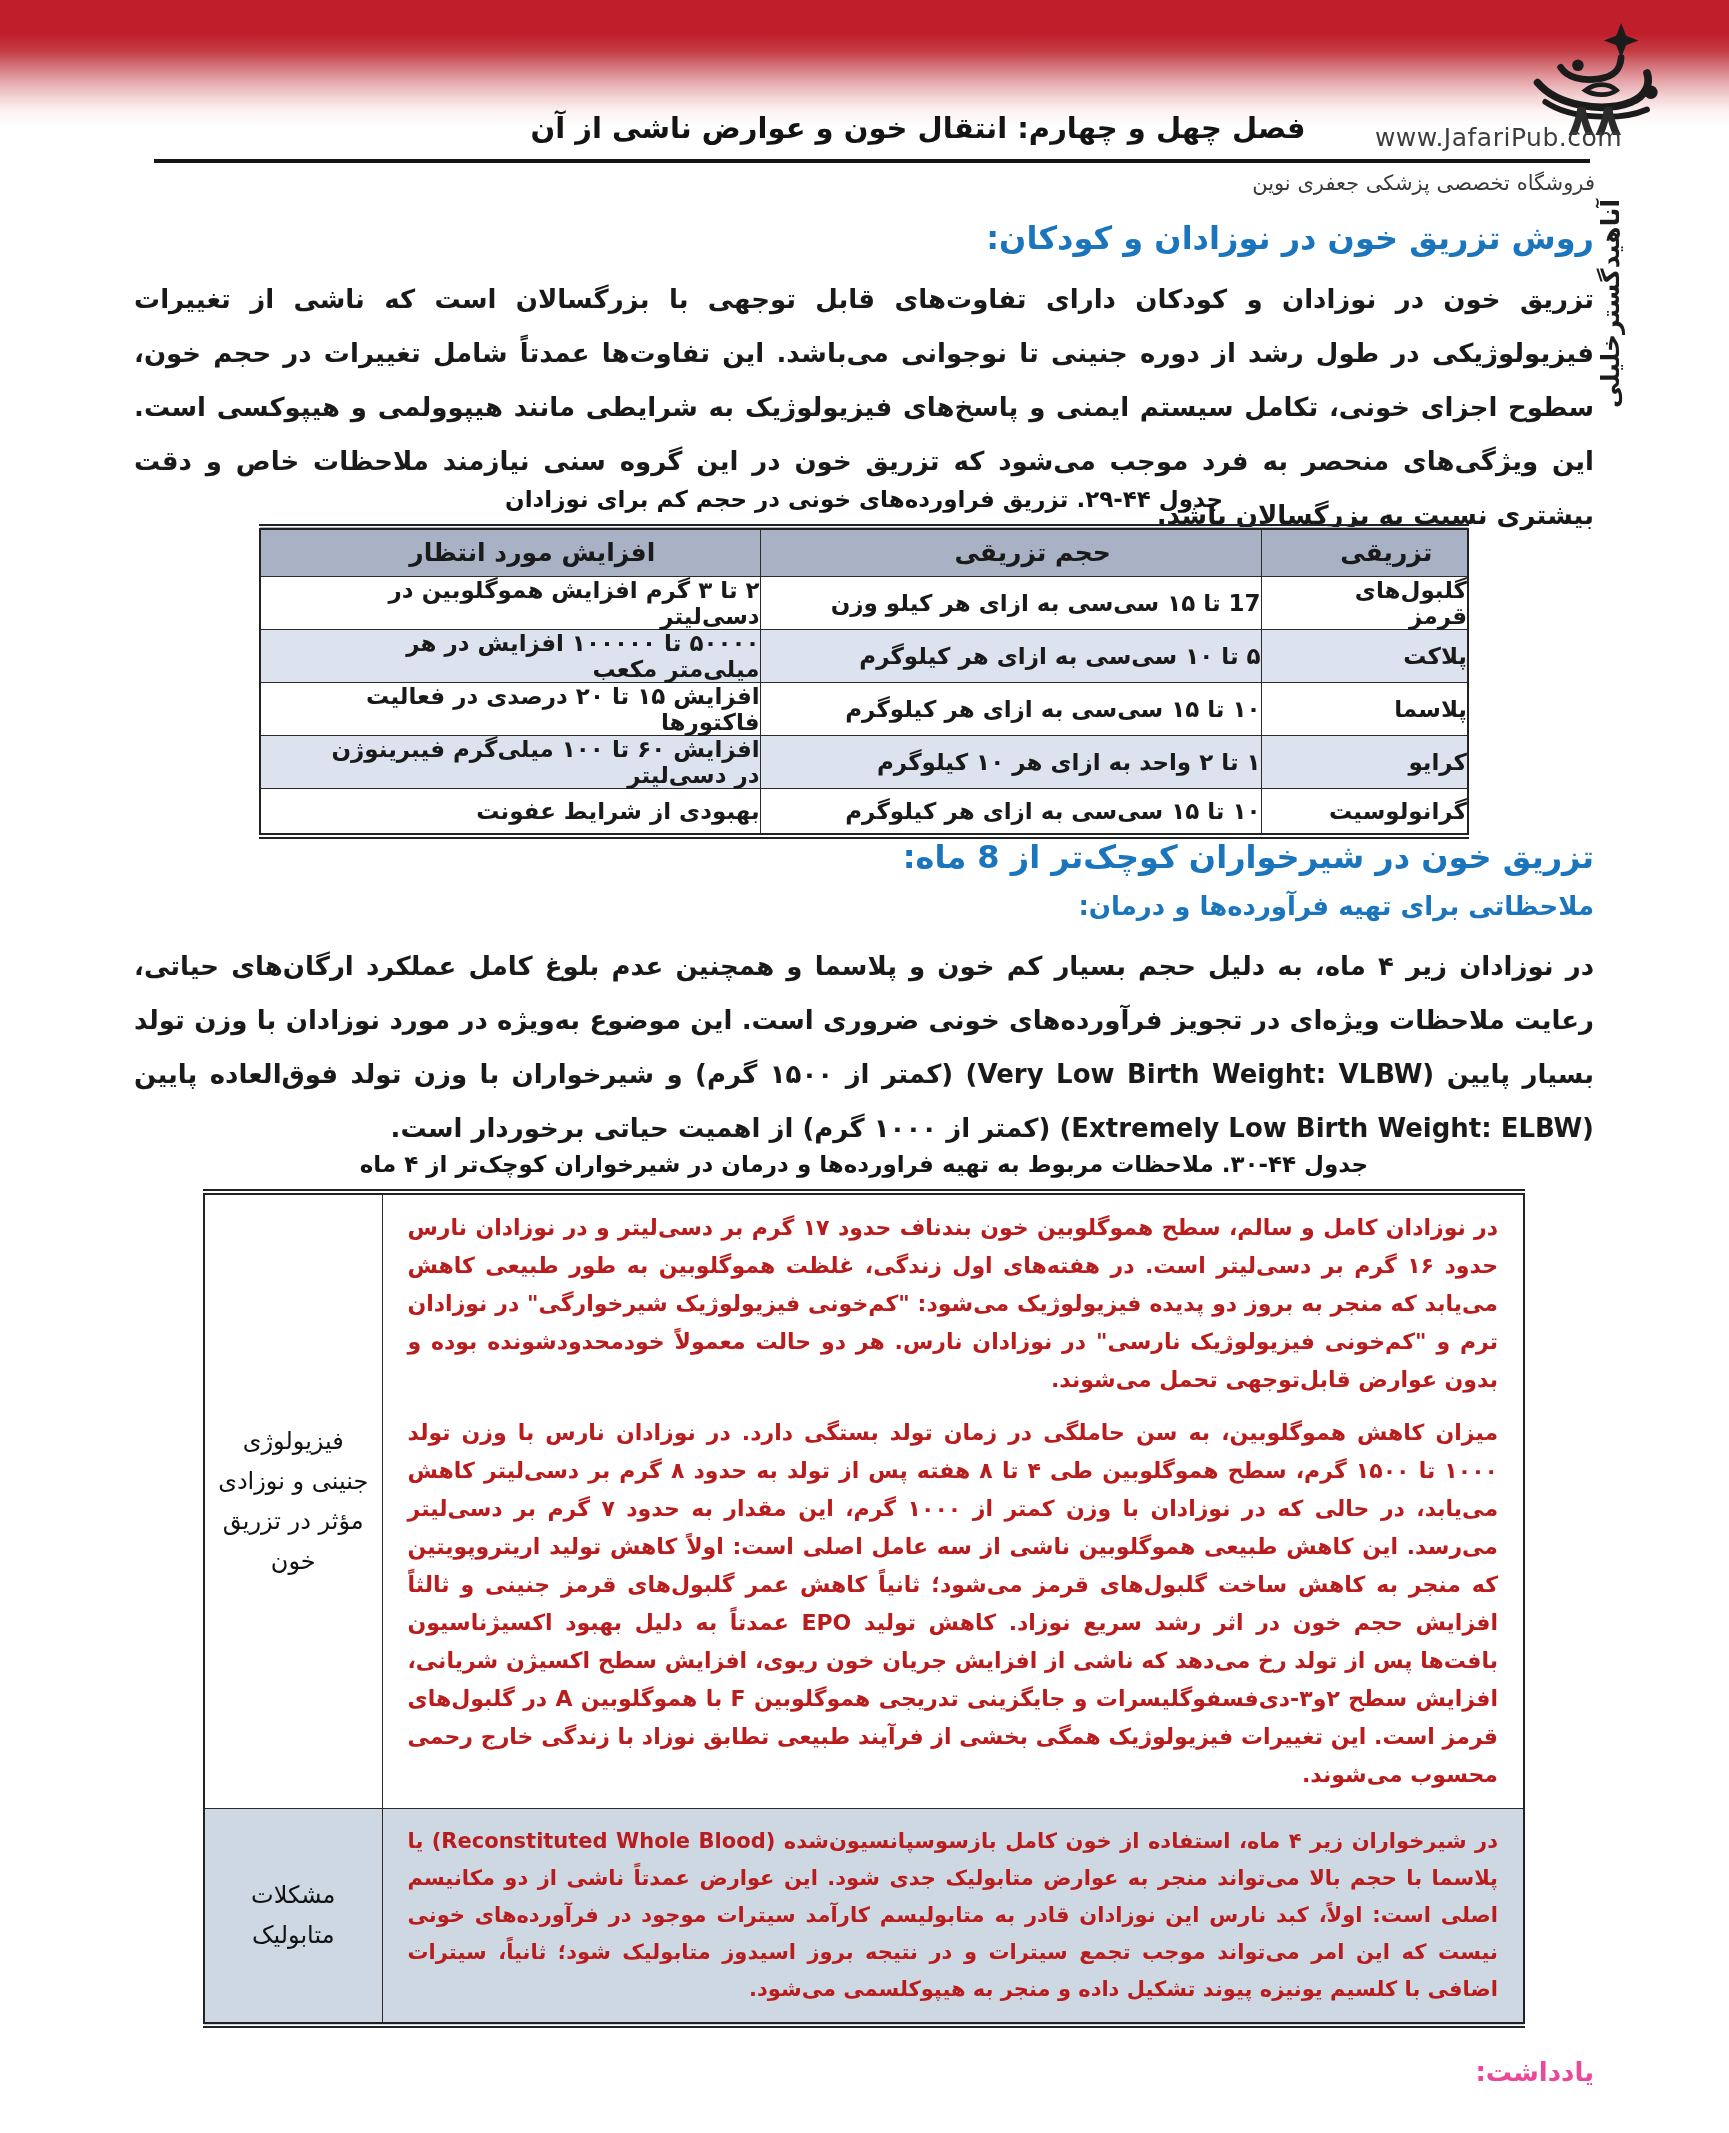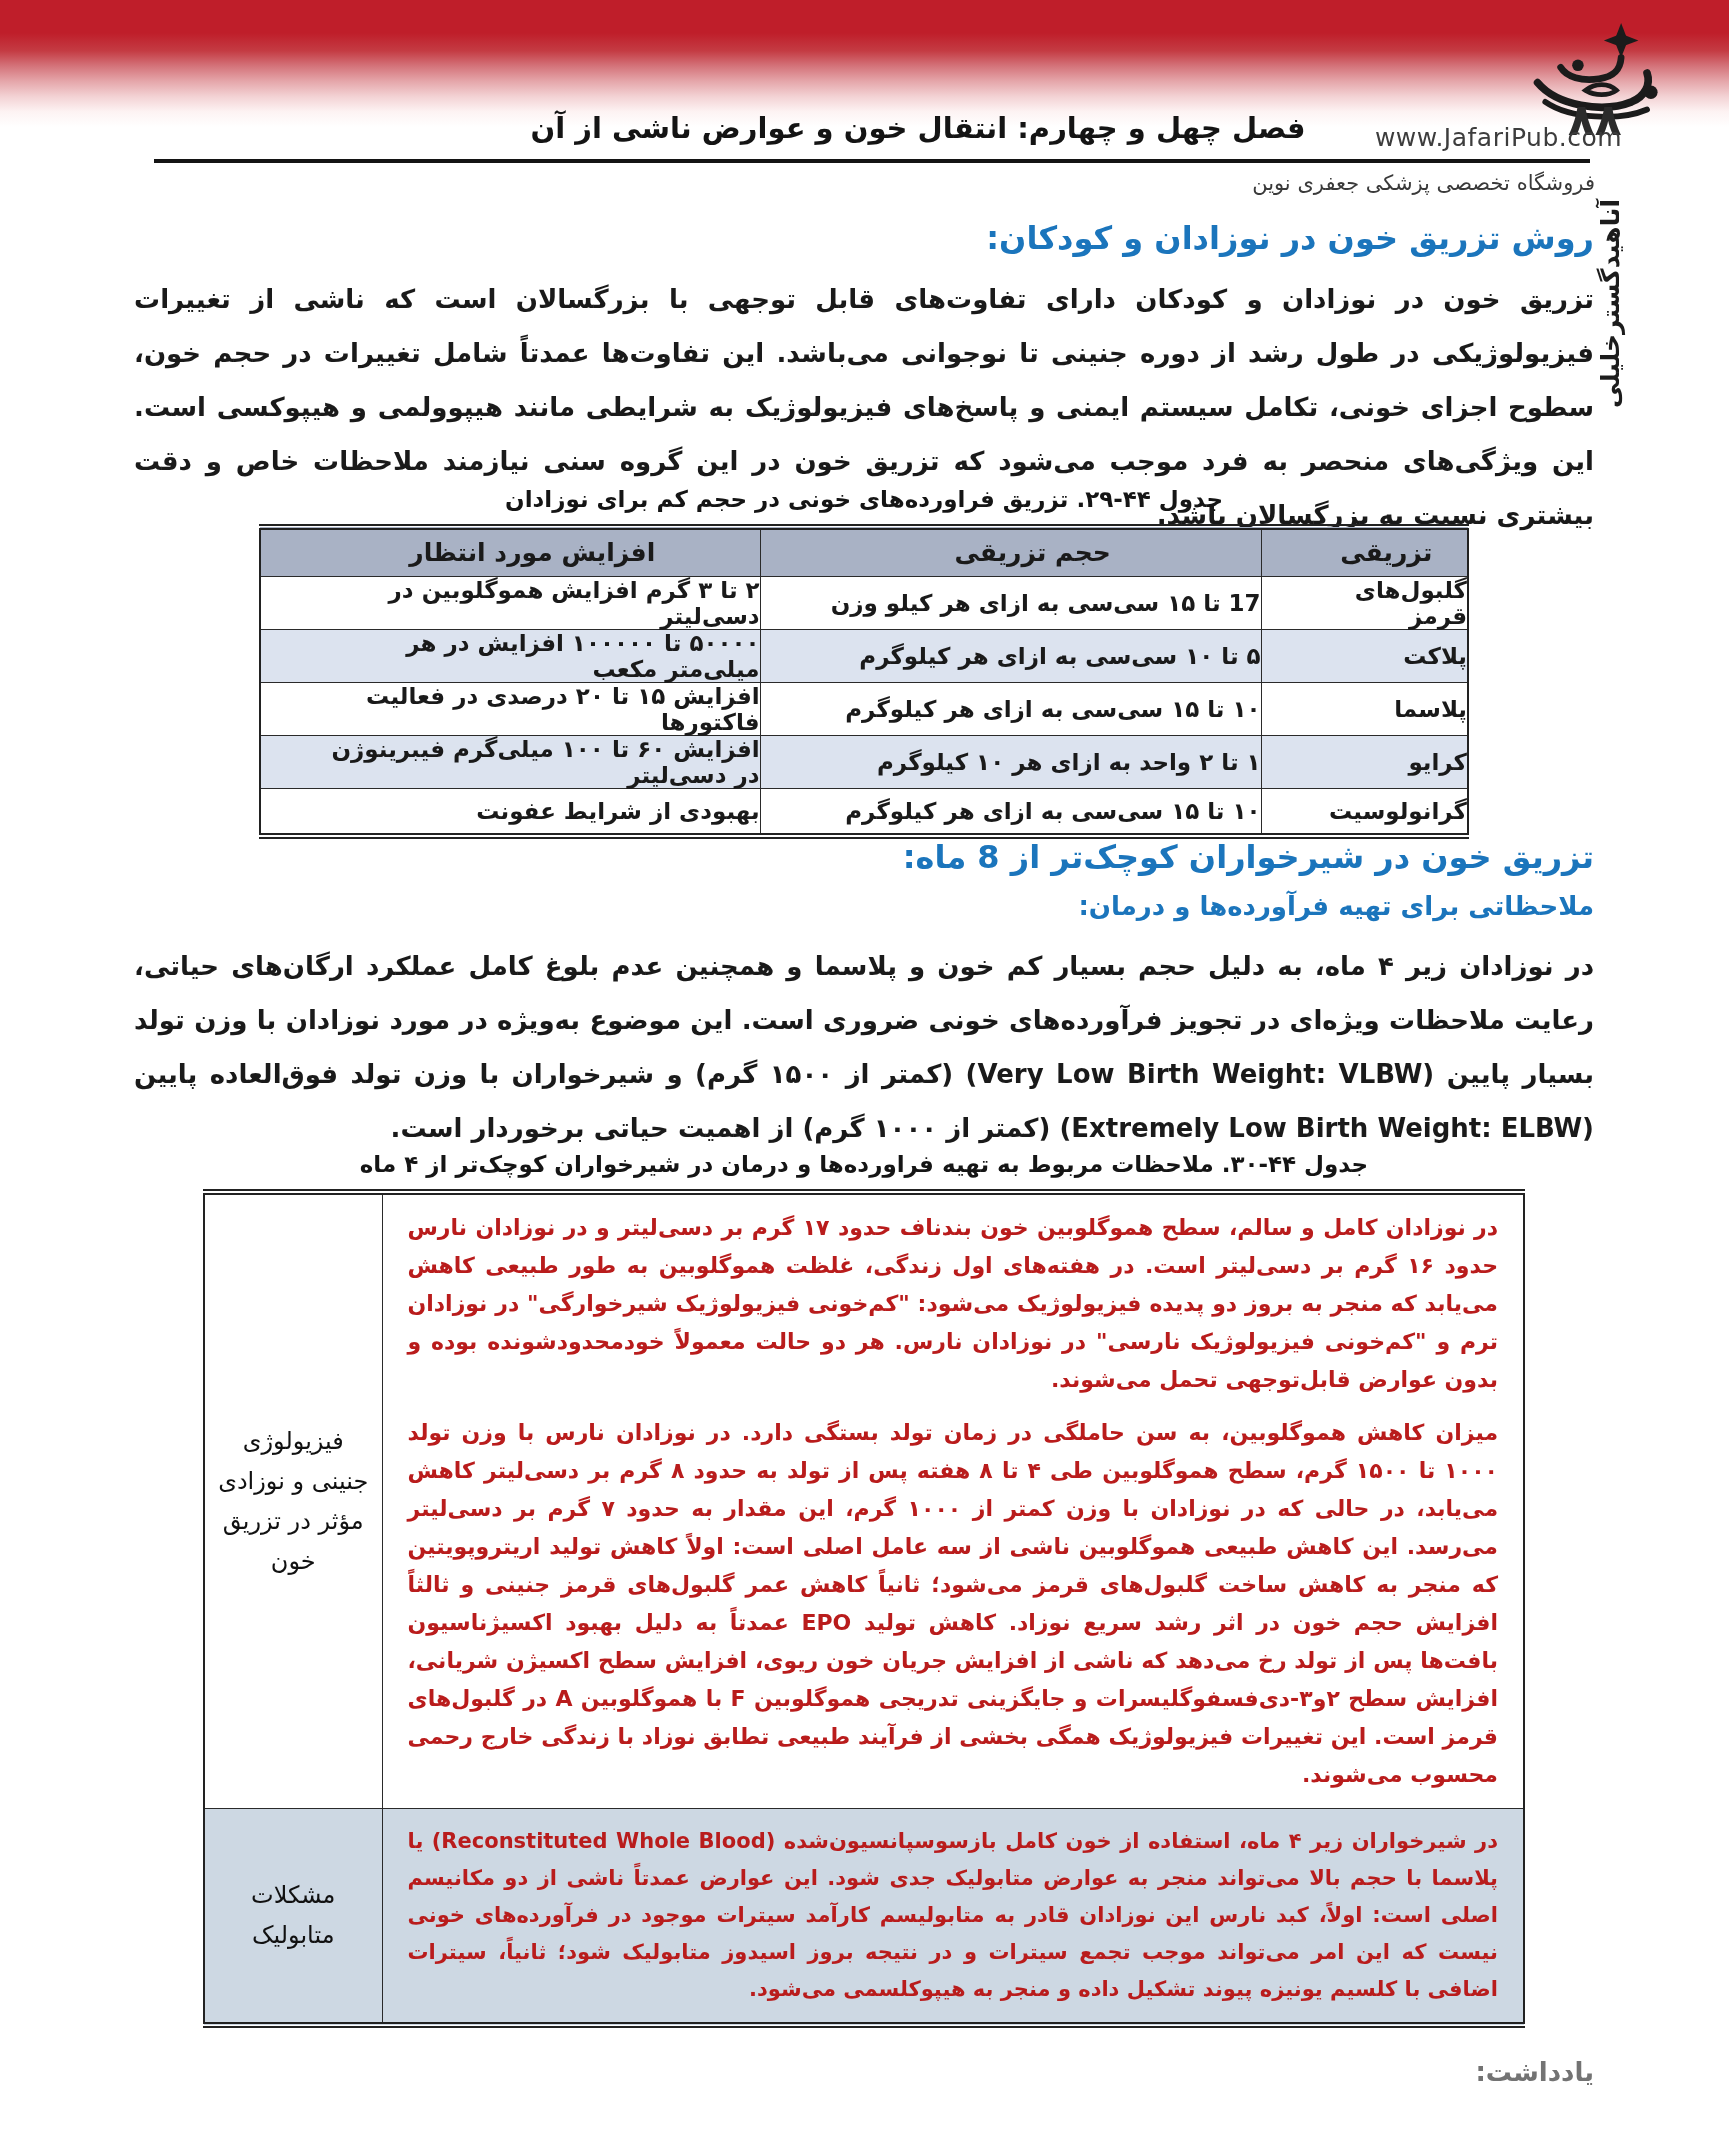--- a/index.html
+++ b/index.html
@@ -100,21 +100,21 @@
     background: #ffffff; padding: 14px 25px;
     font-size: 22px; font-weight: 700; line-height: 38px;
     text-align: justify; color: #b91c1c;
   }
   .t2-content p + p { margin-top: 15.4px; }
   .tbl2 tr.shaded .t2-label, .tbl2 tr.shaded .t2-content { background: #cdd8e3; }
   .tbl2 tr.shaded .t2-content { font-size: 21px; line-height: 37px; }
 
   
   .notes-label {
-    text-align: right; font-size: 26px; font-weight: 600; color: #737373;
+    text-align: right; font-size: 26px; font-weight: 600; color: #ec4899;
     margin-left: 125px;
   }
 </style>
 </head>
 <body>
 
 <div id="page">
 
   <div class="red-band"></div>
 

